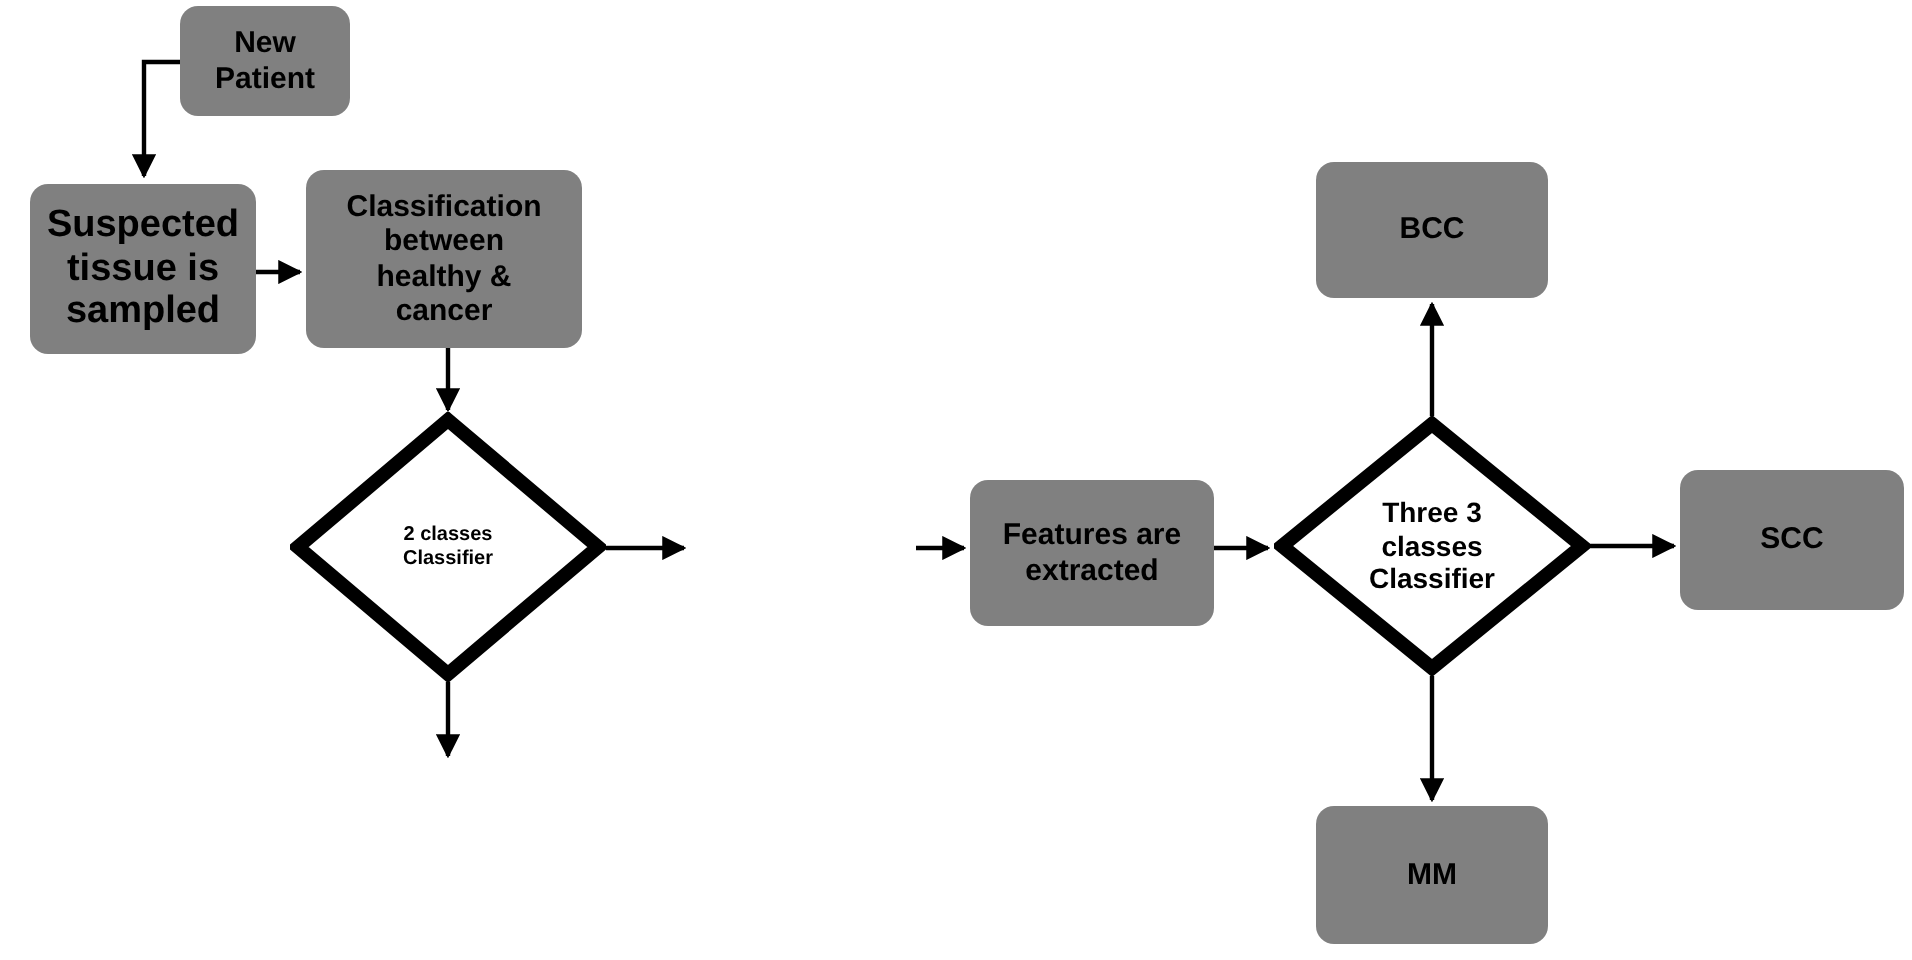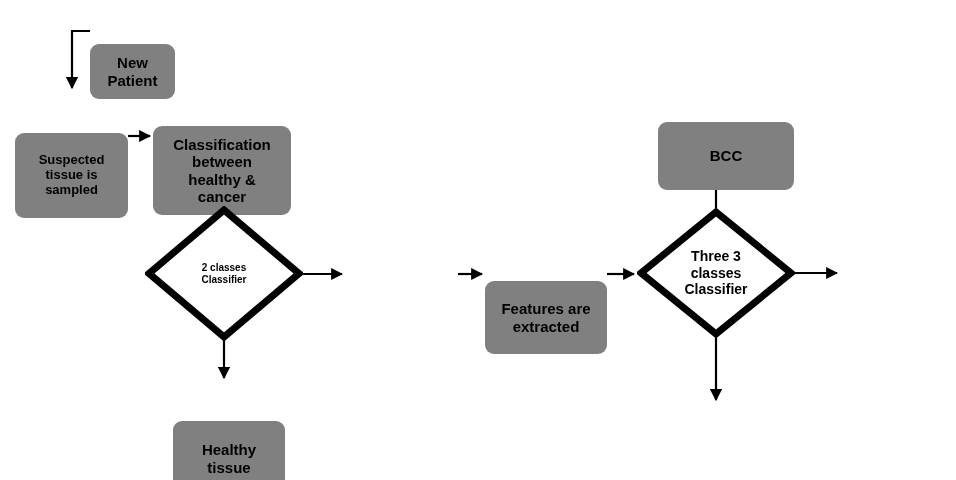--- a/index.html
+++ b/index.html
@@ -26,21 +26,20 @@
     justify-content: center;
     text-align: center;
     color: #000000;
     font-weight: bold;
     line-height: 1.15;
     user-select: none;
   }
   .box {
     background: #808080;
     border-radius: 9px;
-    margin-top: 41px;
   }
   .diamond-wrap {
     position: absolute;
     box-sizing: border-box;
   }
   .diamond-wrap svg {
     position: absolute;
     left: 0;
     top: 0;
     display: block;
@@ -102,50 +101,50 @@
     <path d="M 716 208 L 716 152" fill="none" stroke="#000000" stroke-width="2.2" marker-end="url(#arrow)"></path>
 
     <path d="M 795 273 L 837 273" fill="none" stroke="#000000" stroke-width="2.2" marker-end="url(#arrow)"></path>
 
     <path d="M 716 338 L 716 400" fill="none" stroke="#000000" stroke-width="2.2" marker-end="url(#arrow)"></path>
   </svg>
 
   <div class="node box lbl" style="left:90px; top:3px; width:85px; height:55px; font-size:15px;">New
 Patient</div>
 
-  <div class="node box lbl" style="left:15px; top:92px; width:113px; height:85px; font-size:13px;">Suspected
+  <div class="node box lbl" style="left:15px; top:92px; width:113px; height:85px; font-size:19px;">Suspected
 tissue is
 sampled</div>
 
   <div class="node box lbl" style="left:153px; top:85px; width:138px; height:89px; font-size:15px;text-align:center;">Classification
 between
 healthy &amp;
 cancer</div>
 
   <div class="diamond-wrap" style="left:145px; top:206px; width:158px; height:135px;">
     <svg width="158" height="135" viewBox="0 0 158 135" xmlns="http://www.w3.org/2000/svg">
       <polygon points="79,4 154,67.5 79,131 4,67.5" fill="#ffffff" stroke="#000000" stroke-width="7" stroke-linejoin="miter"></polygon>
     </svg>
     <div class="diamond-label lbl" style="font-size:10px;">2 classes
 Classifier</div>
   </div>
 
 
-  <div class="node box lbl" style="left:173px; top:380px; width:112px; height:75px; font-size:15px;">Healthy
-tissue</div>
 
   <div class="node box lbl" style="left:485px; top:240px; width:122px; height:73px; font-size:15px;">Features are
 extracted</div>
 
   <div class="diamond-wrap" style="left:637px; top:208px; width:158px; height:130px;">
     <svg width="158" height="130" viewBox="0 0 158 130" xmlns="http://www.w3.org/2000/svg">
       <polygon points="79,4 154,65 79,126 4,65" fill="#ffffff" stroke="#000000" stroke-width="7" stroke-linejoin="miter"></polygon>
     </svg>
     <div class="diamond-label lbl" style="font-size:14px;">Three 3
 classes
 Classifier</div>
   </div>
 
-  <div class="node box lbl" style="left:658px; top:81px; width:136px; height:68px; font-size:15px;">BCC</div>
+  <div class="node box lbl" style="left:658px; top:81px; width:116px; height:68px; font-size:15px;">BCC</div>
 
+  <div class="node box lbl" style="left:840px; top:235px; width:112px; height:70px; font-size:15px;">SCC</div>
 
+  <div class="node box lbl" style="left:658px; top:403px; width:116px; height:69px; font-size:15px;">MM</div>
 
 </div>
 
 </body></html>

